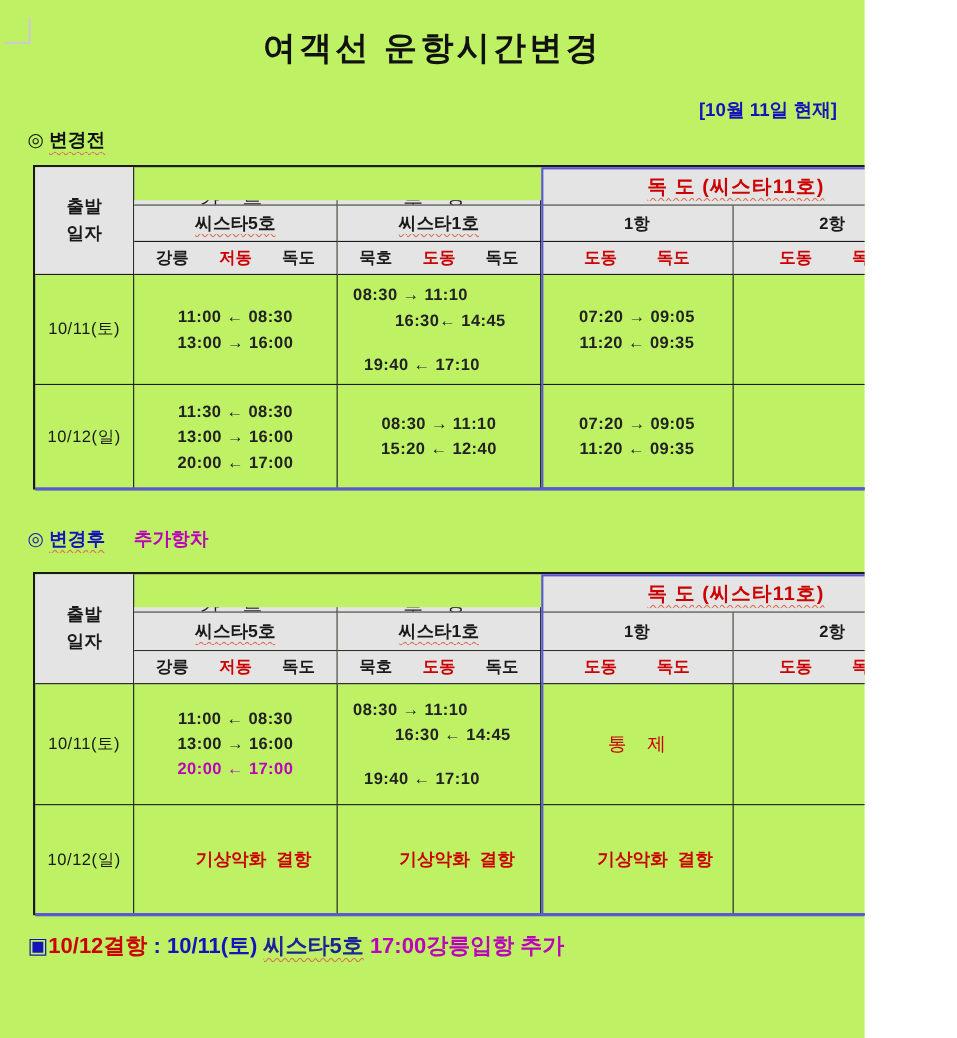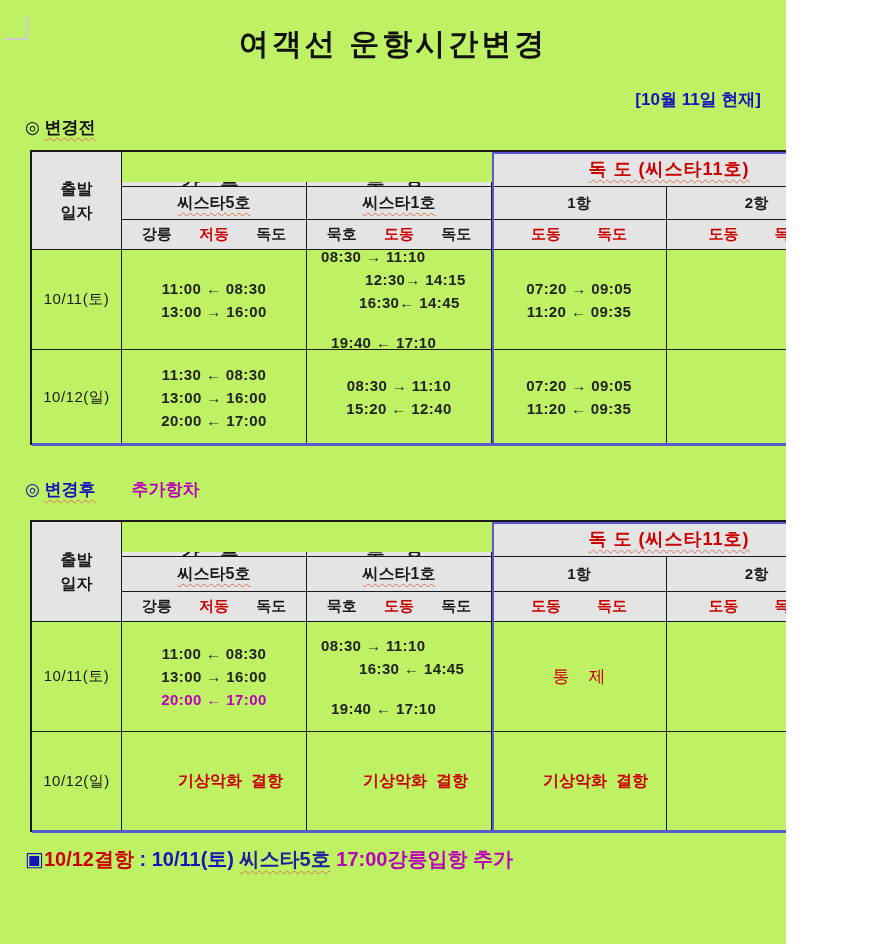--- a/index.html
+++ b/index.html
@@ -12,37 +12,37 @@
   .corner.right{left:844px;border-left:2px solid #cccccc;border-bottom:2px solid #cccccc;}
 
   .title{position:absolute;top:24px;left:0;width:100%;text-align:center;
          font-size:30px;font-weight:bold;letter-spacing:3px;color:#111;}
   .date-note{position:absolute;top:88px;right:25px;font-size:17px;font-weight:bold;color:#1414bb;}
 
   .sec-label{position:absolute;left:25px;font-size:17px;font-weight:bold;}
   .sec1{top:116px;color:#111;}
   .sec2{top:478px;color:#1414bb;}
   .squig{text-decoration:underline wavy #d9735a 1px;text-underline-offset:4px;}
-  .sub-magenta{color:#bb00bb;margin-left:36px;}
+  .sub-magenta{color:#bb00bb;margin-left:26px;}
 
   
   .tbl{position:absolute;left:30px;width:815px;border-top:2px solid #1a1a1a;border-left:2px solid #1a1a1a;}
   .tbl1{top:150px;}
   .tbl2{top:520px;}
   .grid{display:grid;grid-template-columns:90px 185px 185px 175px 180px;}
   .g1{grid-template-rows:35px 33px 30px 100px 95px;}
   .g2{grid-template-rows:35px 35px 30px 110px 100px;}
   .cell{border-right:1.6px solid #1a1a1a;border-bottom:1.6px solid #1a1a1a;
         display:flex;flex-direction:column;justify-content:center;align-items:center;
         box-sizing:border-box;overflow:hidden;}
   .hdr{background:#e4e4e4;}
   .span3{grid-row:1 / span 3;}
   .span2c{grid-column:4 / span 2;}
 
-  .big-title{font-size:18px;font-weight:bold;letter-spacing:8px;margin-top:30px;}
+  .big-title{font-size:18px;font-weight:normal;letter-spacing:8px;margin-top:30px;}
   .dokdo-title{font-size:18px;font-weight:bold;color:#cc0000;letter-spacing:1px;}
   .ship{font-size:16px;font-weight:bold;}
   .trip{font-size:15px;font-weight:bold;}
   .route{flex-direction:row;justify-content:space-around;width:100%;font-size:15px;font-weight:bold;}
   .route3{padding:0 6px;}
   .route2{justify-content:center;gap:36px;}
   .red{color:#cc0000;}
   .datecell{font-size:15px;font-weight:500;letter-spacing:0.5px;}
   .dephdr{font-size:16px;font-weight:bold;line-height:24px;}
 
@@ -126,21 +126,20 @@
           <span>독도</span>
       </div>
 
       <div class="cell datecell">10/11(토)</div>
       <div class="cell times">
         <div class="t-line">11:00 ← 08:30</div>
         <div class="t-line">13:00 → 16:00</div>
       </div>
       <div class="cell times left-col">
         <div class="t-line ind0">08:30 → 11:10</div>
-        <div class="t-line ind1">12:30→ 14:15</div>
         <div class="t-line ind2">16:30← 14:45</div>
         <div class="t-line ind3">19:40 ← 17:10</div>
       </div>
       <div class="cell times">
         <div class="t-line">07:20 → 09:05</div>
         <div class="t-line">11:20 ← 09:35</div>
       </div>
       <div class="cell"></div>
 
       <div class="cell datecell">10/12(일)</div>

